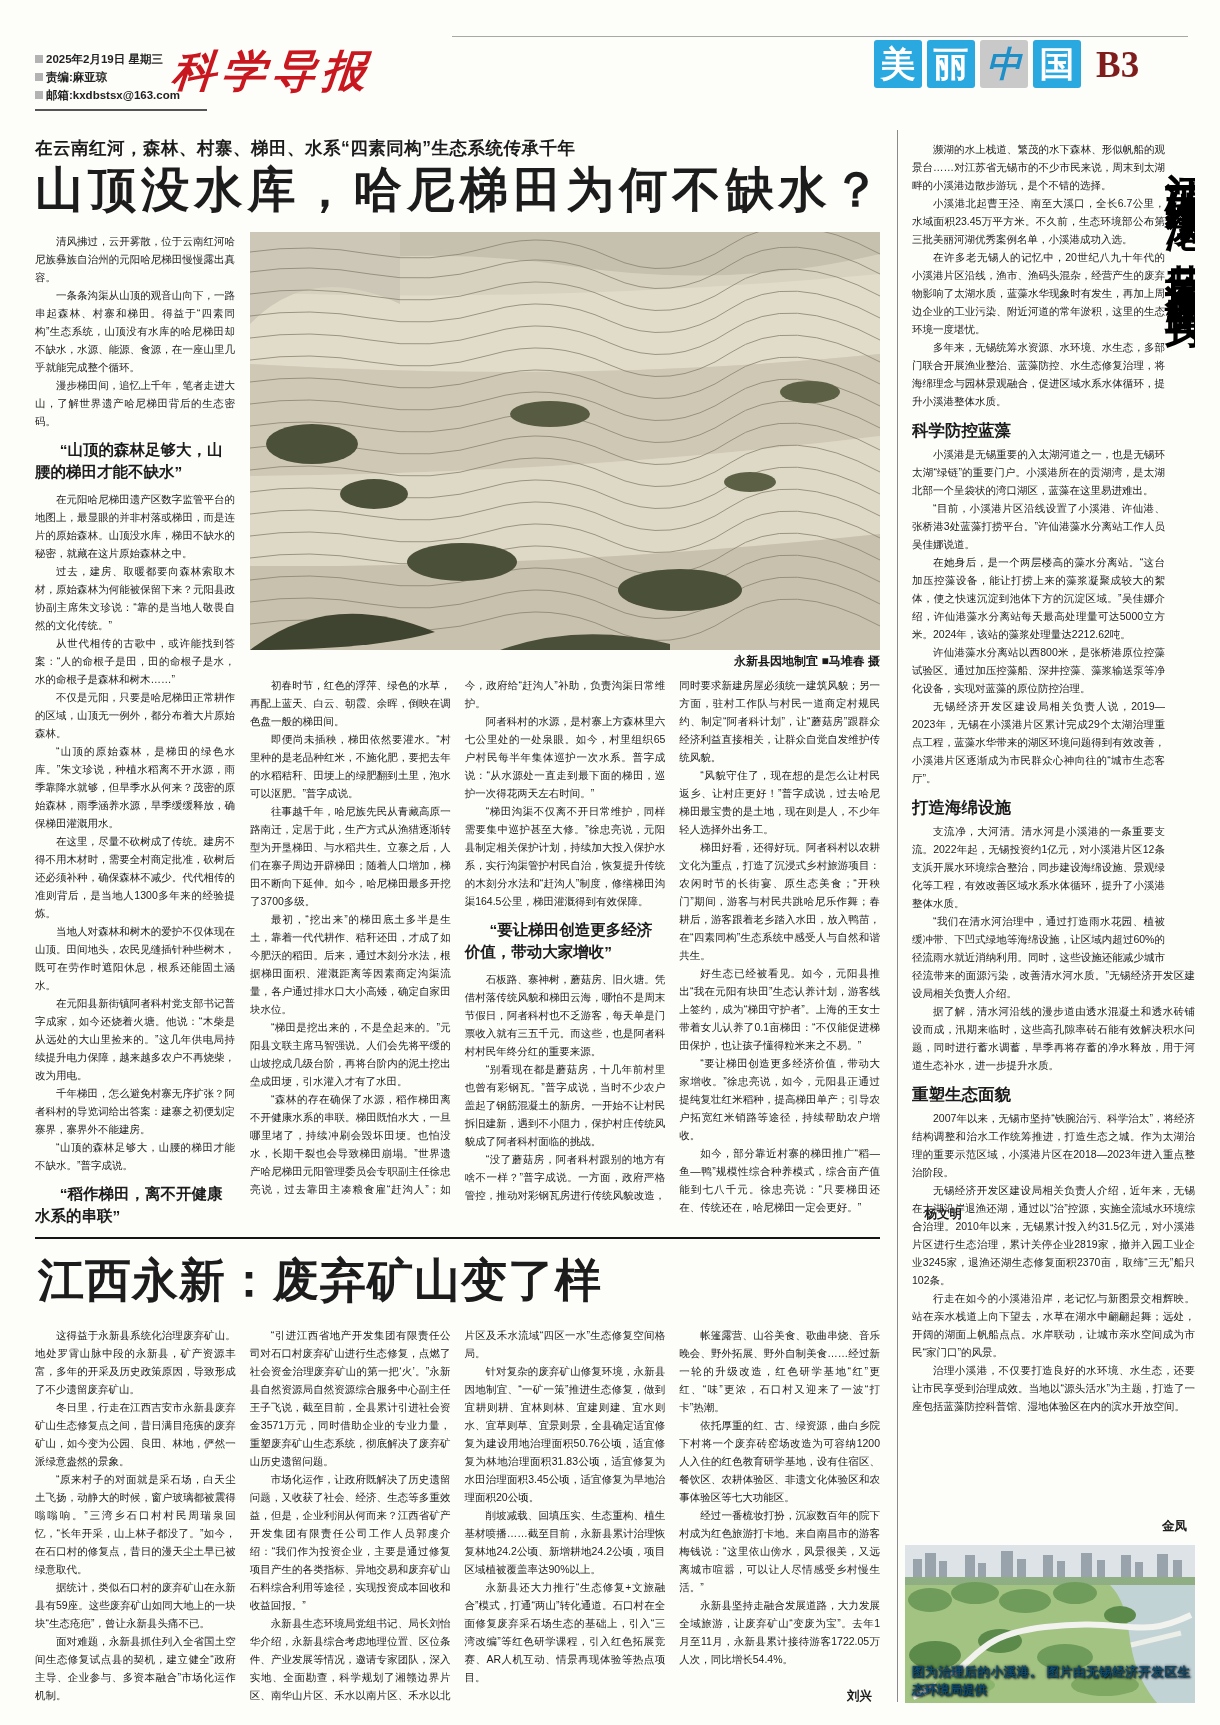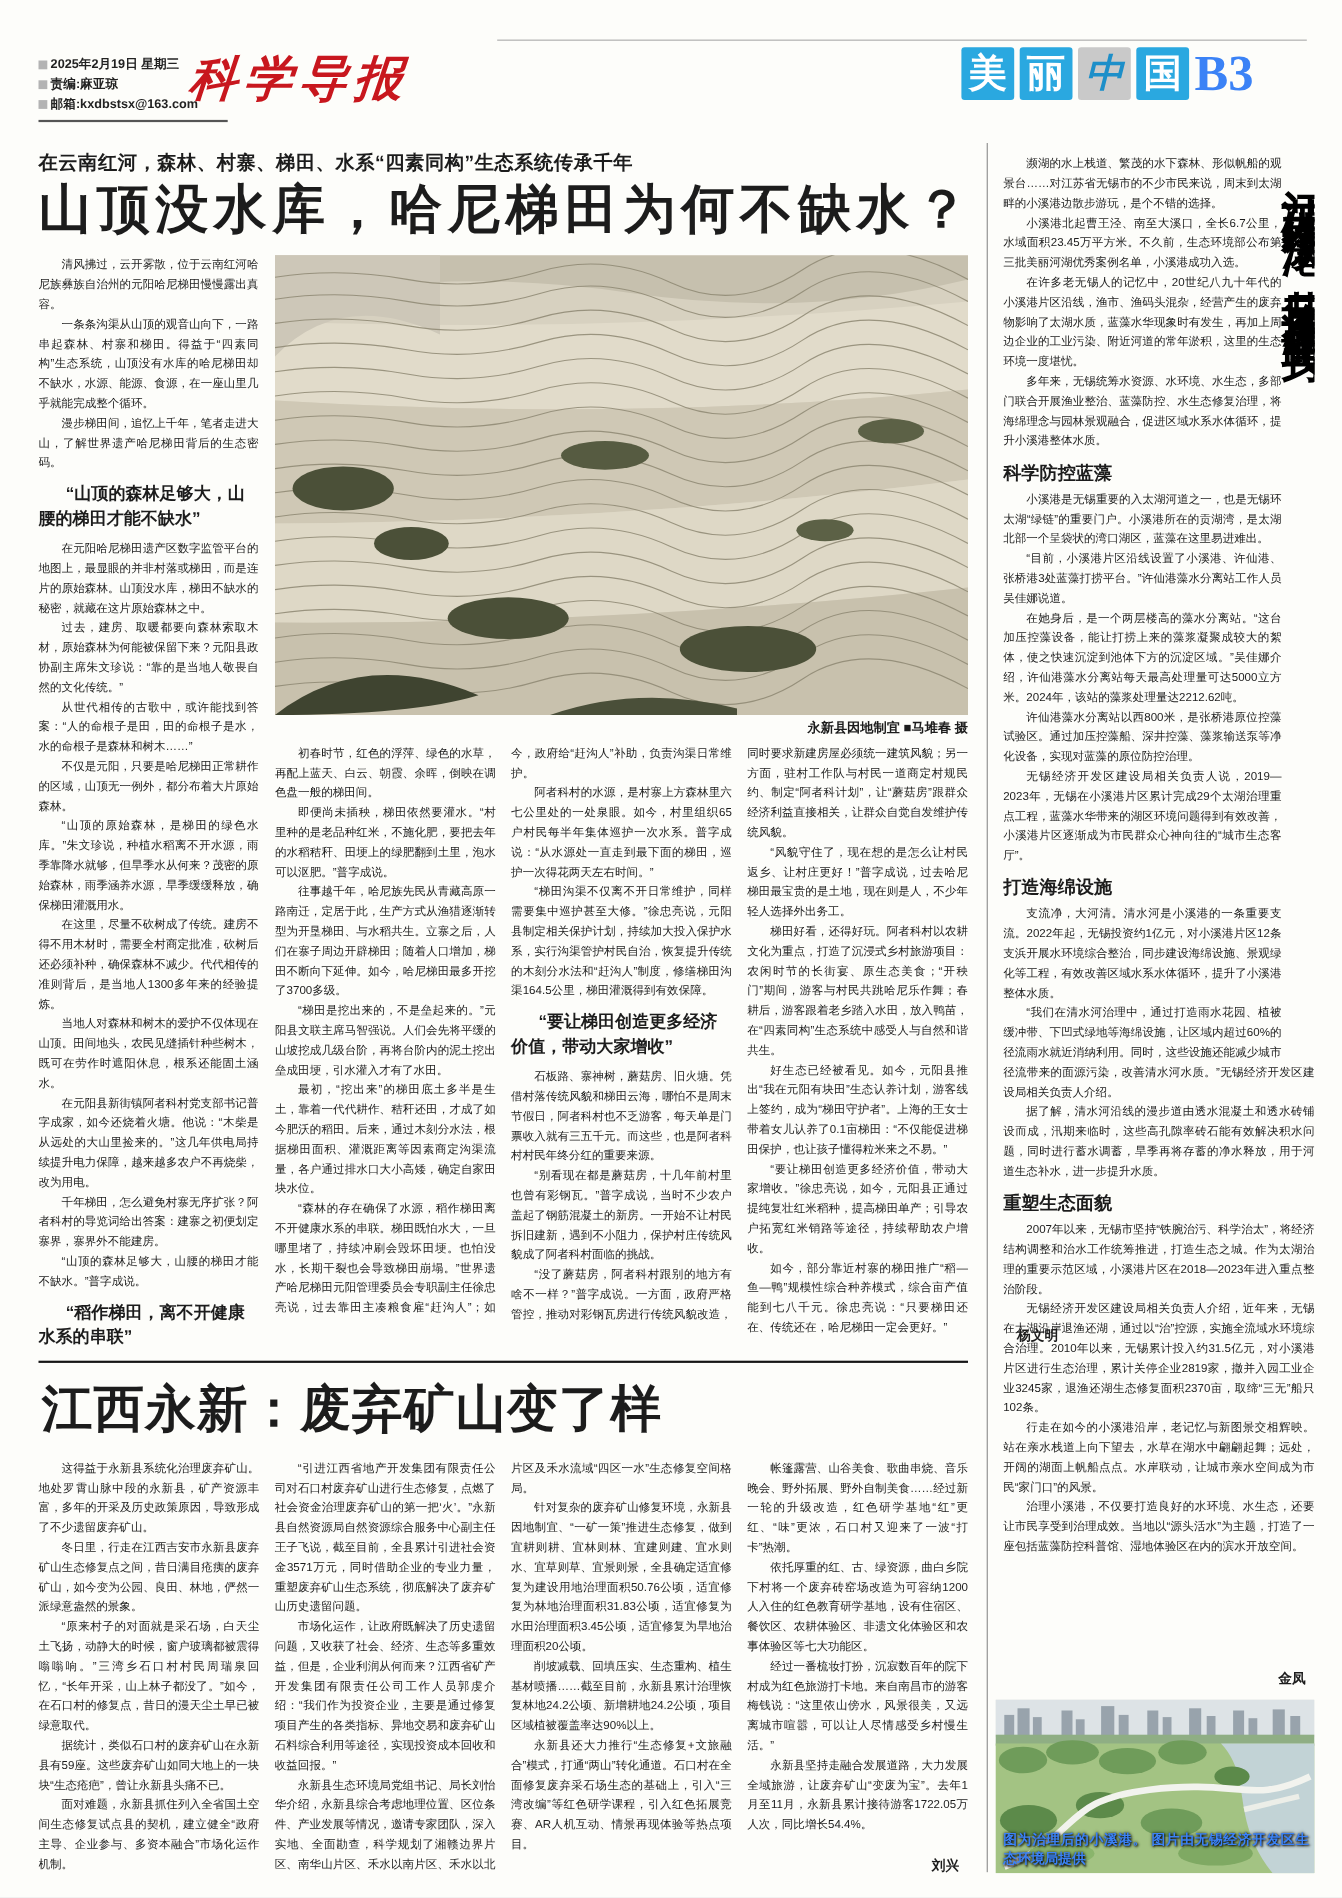--- a/index.html
+++ b/index.html
@@ -11,21 +11,21 @@
         border-bottom:2px solid #555;padding-bottom:5px;line-height:18px;}
   .info .row{display:flex;align-items:center;gap:3px;white-space:nowrap;text-align:center;}
   .sq{display:inline-block;width:8px;height:8px;background:#b3b3b3;flex:0 0 auto;}
   .paper-logo{position:absolute;left:172px;top:42px;font-family:"Liberation Serif",serif;
         font-style:italic;font-weight:900;font-size:44px;color:#c8171e;letter-spacing:6px;
         transform:skewX(-5deg);}
   .masthead-right{position:absolute;left:874px;top:40px;display:flex;align-items:center;gap:5px;}
   .mblock{width:48px;height:48px;border-radius:3px;background:#2aa8e0;color:#fff;font-weight:900;
         font-size:35px;display:flex;align-items:center;justify-content:center;}
   .mblock.alt{background:#c9c9c9;color:#1d8fc9;font-style:italic;}
-  .edition{font-family:"Liberation Serif",serif;font-weight:900;font-size:46px;color:#3b82f6;margin-left:0;}
+  .edition{font-family:"Liberation Serif",serif;font-weight:900;font-size:37px;color:#7f1d1d;margin-left:10px;}
   
   .kicker{position:absolute;left:35px;top:136px;font-size:17.5px;font-weight:700;letter-spacing:.5px;}
   .headline{position:absolute;left:35px;top:158px;width:845px;font-size:48px;font-weight:900;
         letter-spacing:0;text-align:justify;text-align-last:justify;white-space:nowrap;
         transform-origin:left center;}
   .article-text{font-size:10.5px;line-height:18px;text-align:justify;overflow:hidden;}
   .article-text p{margin:0;text-indent:2em;}
   .article-text .sub{font-weight:800;font-size:15.5px;line-height:22px;margin:9px 0 7px;
         text-align:left;text-indent:1.6em;}
   .article-text .sec{font-weight:800;font-size:16.5px;line-height:20px;margin:10px 0 5px;text-indent:0;
@@ -46,21 +46,21 @@
   .bottom-headline{position:absolute;left:38px;top:1250px;font-family:"Liberation Serif",serif;
         font-weight:900;font-size:46px;letter-spacing:1px;}
   #bottom-body{position:absolute;left:35px;top:1326px;width:845px;height:378px;
         column-count:4;column-gap:14px;}
   
   #sidebar{position:absolute;left:912px;top:140px;width:283px;height:1397px;}
   .vtitle{float:right;writing-mode:vertical-rl;font-size:42px;font-weight:900;letter-spacing:6px;
         height:808px;margin:0 0 12px 12px;color:#000;}
   #park-photo{position:absolute;left:905px;top:1545px;width:290px;height:158px;}
   #park-photo svg{display:block;width:100%;height:100%;}
-  .park-caption{position:absolute;left:7px;right:5px;bottom:4px;color:#3b82f6;font-size:12.5px;
+  .park-caption{position:absolute;left:7px;right:5px;bottom:4px;color:#0c4a6e;font-size:12.5px;
         font-weight:700;line-height:1.45;text-align:justify;
         text-shadow:0 0 3px rgba(0,0,0,.9),1px 1px 2px rgba(0,0,0,.9);}
 </style>
 </head>
 <body>
 
 <div id="page">
 
   <div class="top-rule"></div>
   <div class="info">
@@ -151,22 +151,22 @@
       <path d="M0 418 Q80 356 185 400 Q125 418 0 418 Z" fill="#3f4430"></path>
       <path d="M250 418 Q330 390 420 412 L420 418 Z" fill="#4a4f39"></path>
     </svg>
   </div>
   <div id="photo-caption">永新县因地制宜 ■马堆春 摄</div>
 
   <div id="regionB" class="article-text">
       <p>初春时节，红色的浮萍、绿色的水草，再配上蓝天、白云、朝霞、余晖，倒映在调色盘一般的梯田间。</p>
       <p>即便尚未插秧，梯田依然要灌水。“村里种的是老品种红米，不施化肥，要把去年的水稻秸秆、田埂上的绿肥翻到土里，泡水可以沤肥。”普字成说。</p>
       <p>往事越千年，哈尼族先民从青藏高原一路南迁，定居于此，生产方式从渔猎逐渐转型为开垦梯田、与水稻共生。立寨之后，人们在寨子周边开辟梯田；随着人口增加，梯田不断向下延伸。如今，哈尼梯田最多开挖了3700多级。</p>
+      <p>最初，“挖出来”的梯田底土多半是生土，靠着一代代耕作、秸秆还田，才成了如今肥沃的稻田。后来，通过木刻分水法，根据梯田面积、灌溉距离等因素商定沟渠流量，各户通过排水口大小高矮，确定自家田块水位。</p>
       <p>“梯田是挖出来的，不是垒起来的。”元阳县文联主席马智强说。人们会先将平缓的山坡挖成几级台阶，再将台阶内的泥土挖出垒成田埂，引水灌入才有了水田。</p>
-      <p>最初，“挖出来”的梯田底土多半是生土，靠着一代代耕作、秸秆还田，才成了如今肥沃的稻田。后来，通过木刻分水法，根据梯田面积、灌溉距离等因素商定沟渠流量，各户通过排水口大小高矮，确定自家田块水位。</p>
       <p>“森林的存在确保了水源，稻作梯田离不开健康水系的串联。梯田既怕水大，一旦哪里堵了，持续冲刷会毁坏田埂。也怕没水，长期干裂也会导致梯田崩塌。”世界遗产哈尼梯田元阳管理委员会专职副主任徐忠亮说，过去靠田主凑粮食雇“赶沟人”；如今，政府给“赶沟人”补助，负责沟渠日常维护。</p>
       <p>阿者科村的水源，是村寨上方森林里六七公里处的一处泉眼。如今，村里组织65户村民每半年集体巡护一次水系。普字成说：“从水源处一直走到最下面的梯田，巡护一次得花两天左右时间。”</p>
       <p>“梯田沟渠不仅离不开日常维护，同样需要集中巡护甚至大修。”徐忠亮说，元阳县制定相关保护计划，持续加大投入保护水系，实行沟渠管护村民自治，恢复提升传统的木刻分水法和“赶沟人”制度，修缮梯田沟渠164.5公里，梯田灌溉得到有效保障。</p>
       <p class="sub">“要让梯田创造更多经济价值，带动大家增收”</p>
       <p>石板路、寨神树，蘑菇房、旧火塘。凭借村落传统风貌和梯田云海，哪怕不是周末节假日，阿者科村也不乏游客，每天单是门票收入就有三五千元。而这些，也是阿者科村村民年终分红的重要来源。</p>
       <p>“别看现在都是蘑菇房，十几年前村里也曾有彩钢瓦。”普字成说，当时不少农户盖起了钢筋混凝土的新房。一开始不让村民拆旧建新，遇到不小阻力，保护村庄传统风貌成了阿者科村面临的挑战。</p>
       <p>“没了蘑菇房，阿者科村跟别的地方有啥不一样？”普字成说。一方面，政府严格管控，推动对彩钢瓦房进行传统风貌改造，同时要求新建房屋必须统一建筑风貌；另一方面，驻村工作队与村民一道商定村规民约、制定“阿者科计划”，让“蘑菇房”跟群众经济利益直接相关，让群众自觉自发维护传统风貌。</p>
       <p>“风貌守住了，现在想的是怎么让村民返乡、让村庄更好！”普字成说，过去哈尼梯田最宝贵的是土地，现在则是人，不少年轻人选择外出务工。</p>
       <p>梯田好看，还得好玩。阿者科村以农耕文化为重点，打造了沉浸式乡村旅游项目：农闲时节的长街宴、原生态美食；“开秧门”期间，游客与村民共跳哈尼乐作舞；春耕后，游客跟着老乡踏入水田，放入鸭苗，在“四素同构”生态系统中感受人与自然和谐共生。</p>
       <p>好生态已经被看见。如今，元阳县推出“我在元阳有块田”生态认养计划，游客线上签约，成为“梯田守护者”。上海的王女士带着女儿认养了0.1亩梯田：“不仅能促进梯田保护，也让孩子懂得粒米来之不易。”</p>

